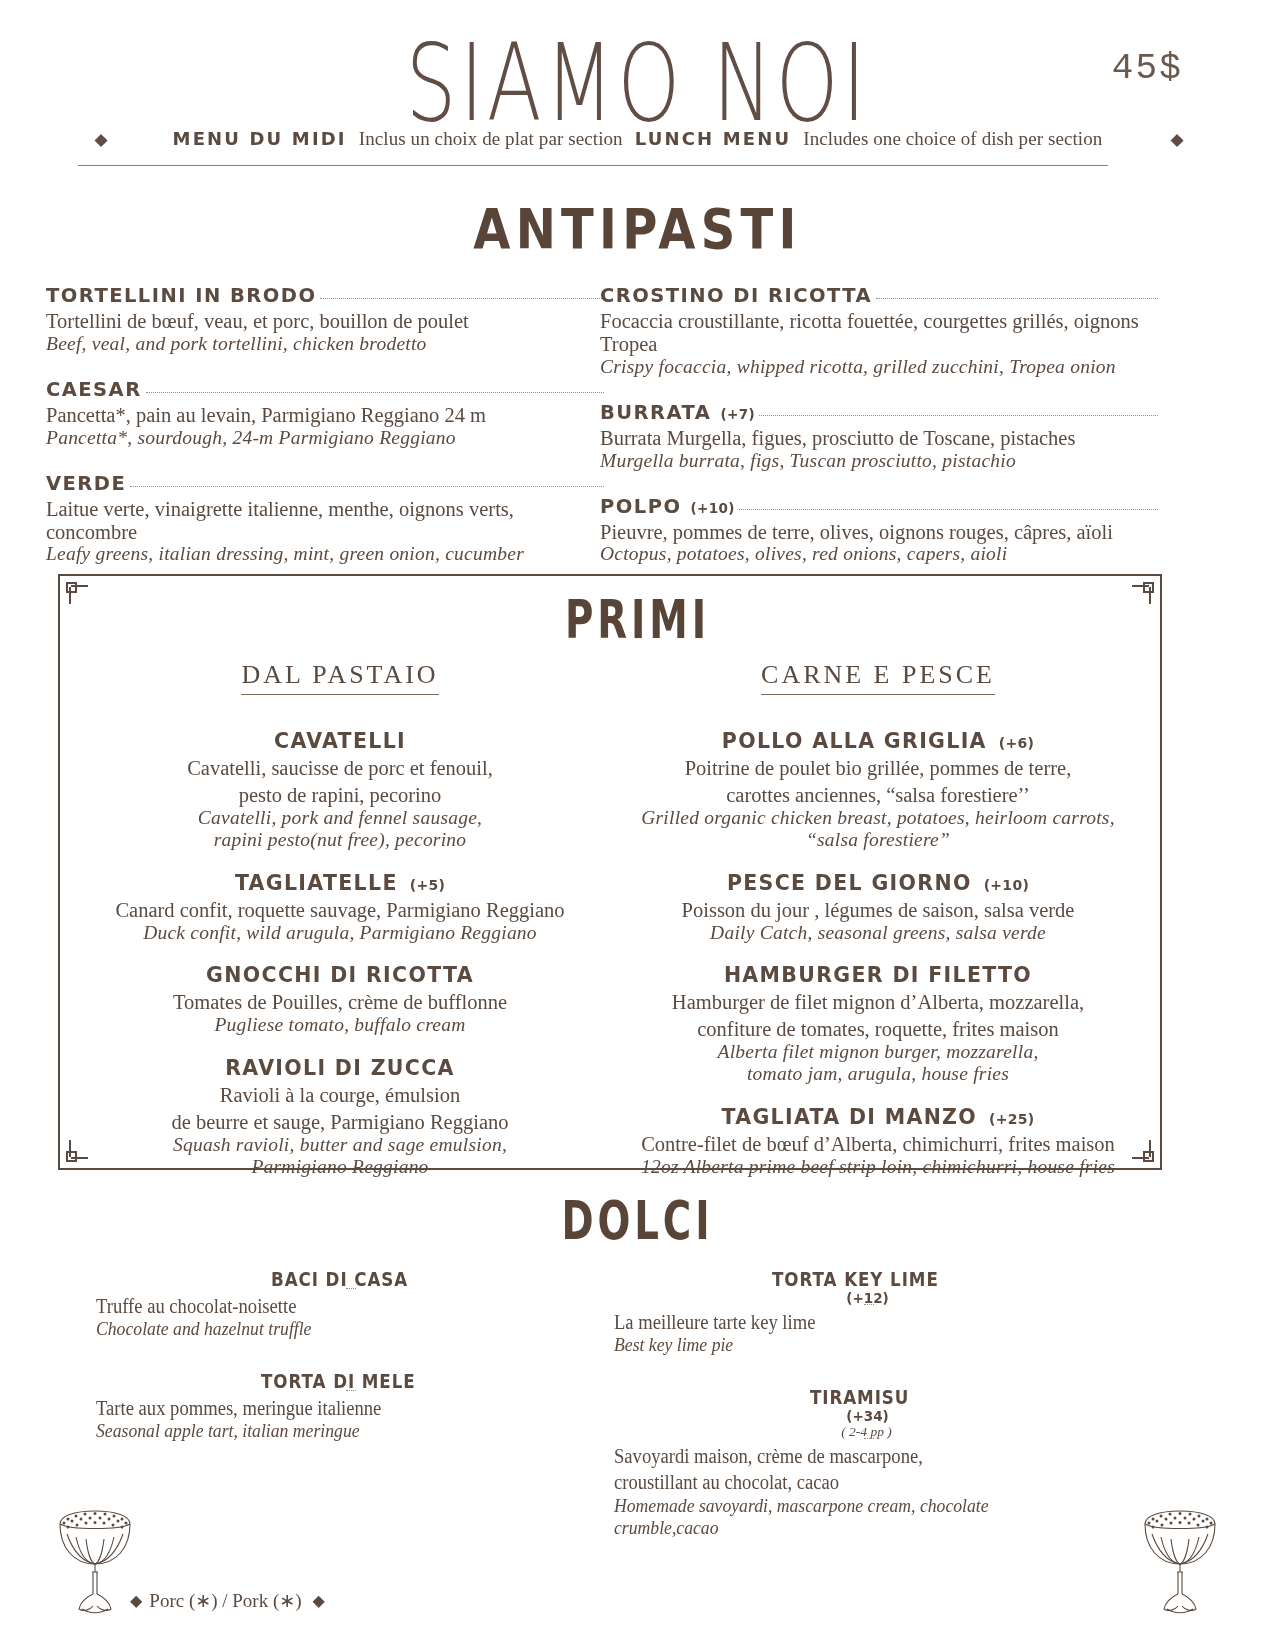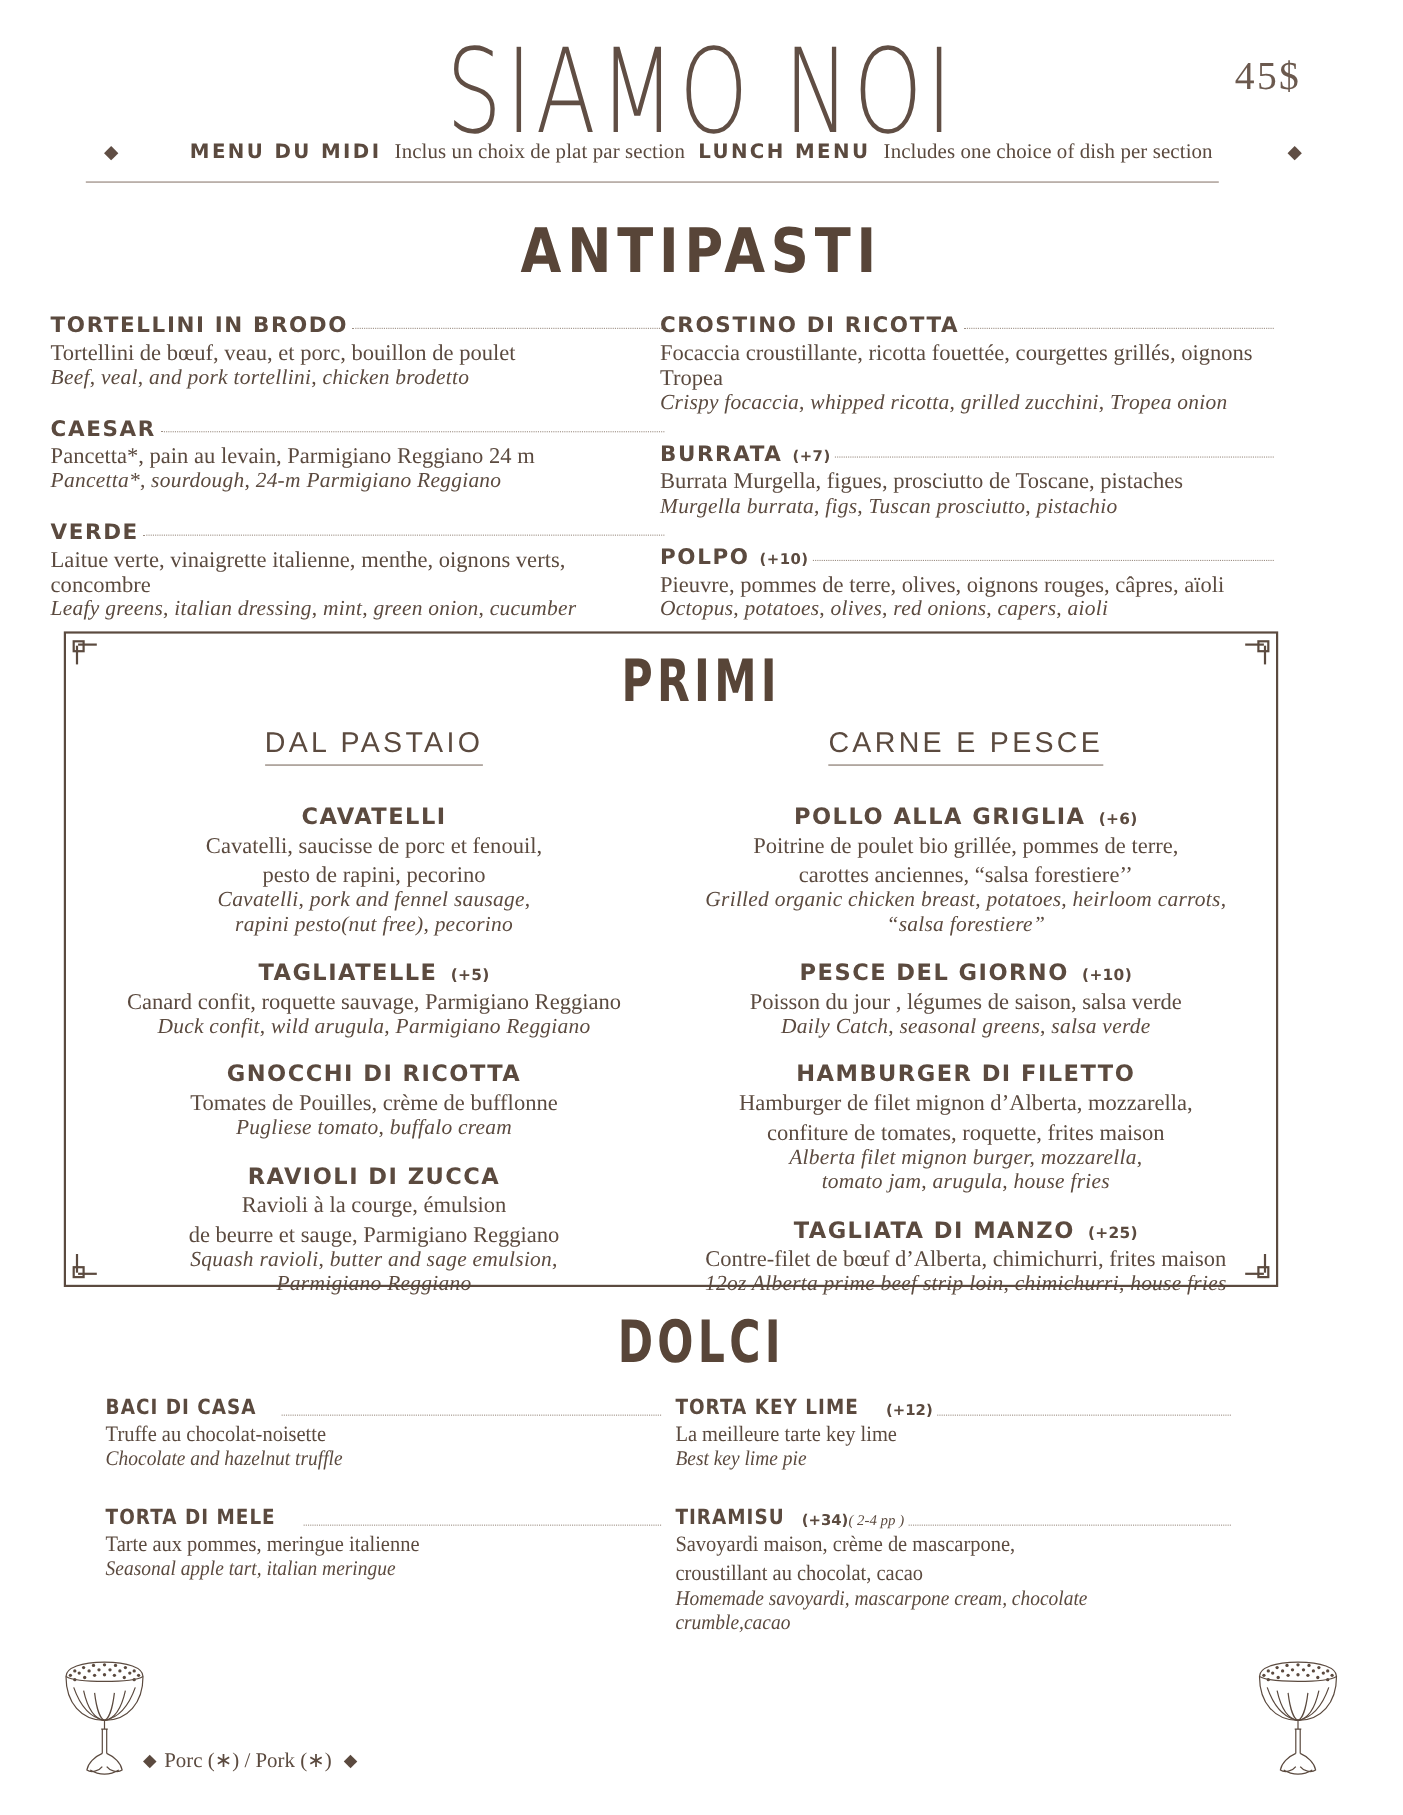--- a/index.html
+++ b/index.html
@@ -30,21 +30,21 @@
     color: #604e44;
     padding-top: 24px;
     transform: scaleY(1.28) scaleX(0.96);
     transform-origin: center top;
   }
 
   #price-badge {
     position: absolute;
     right: 92px;
     top: 48px;
-    font-family: Liberation Serif, serif;
+    font-family: Liberation Mono, monospace;
     font-size: 36px;
     letter-spacing: 0.06em;
     color: #6b594e;
   }
 
   #subheader {
     position: absolute;
     left: 0; top: 128px;
     width: 1275px;
     display: flex;
@@ -218,21 +218,21 @@
   #primi-cols {
     position: absolute;
     left: 58px; top: 660px;
     width: 1104px;
   }
   .primi-col { position: absolute; width: 520px; text-align: center; }
   #primi-col-left  { left: 22px;  }
   #primi-col-right { left: 560px; }
 
   .primi-sub {
-    font-family: Liberation Sans, sans-serif;
+    font-family: Liberation Serif, serif;
     font-size: 26px;
     letter-spacing: 0.115em;
     color: #5b4a3f;
     display: inline-block;
     border-bottom: 1.3px solid #7c6d61;
     padding-bottom: 4px;
     margin-bottom: 34px;
   }
   .primi-item { margin-bottom: 20px; text-align: center; }
   .primi-name-row { white-space: nowrap; }
@@ -265,21 +265,21 @@
     letter-spacing: 0.012em;
   }
 
   
   #dolci { position: absolute; left: 0; top: 1268px; width: 1275px; }
   .dolci-col { position: absolute; width: 505px; }
   #dolci-col-left  { left: 96px;  }
   #dolci-col-right { left: 614px; }
 
   .dolci-item { margin-bottom: 30px; }
-  .dolci-head-row { display: flex; align-items: flex-end; white-space: nowrap; }
+  .dolci-head-row { display: flex; align-items: center; white-space: nowrap; flex-direction: column; }
   .dolci-name {
     font-family: "DejaVu Sans", sans-serif;
     font-weight: 600;
     font-size: 19px;
     letter-spacing: 0.055em;
     color: #5b4a3f;
     transform: scaleX(0.88);
     transform-origin: left center;
     display: inline-block;
   }

